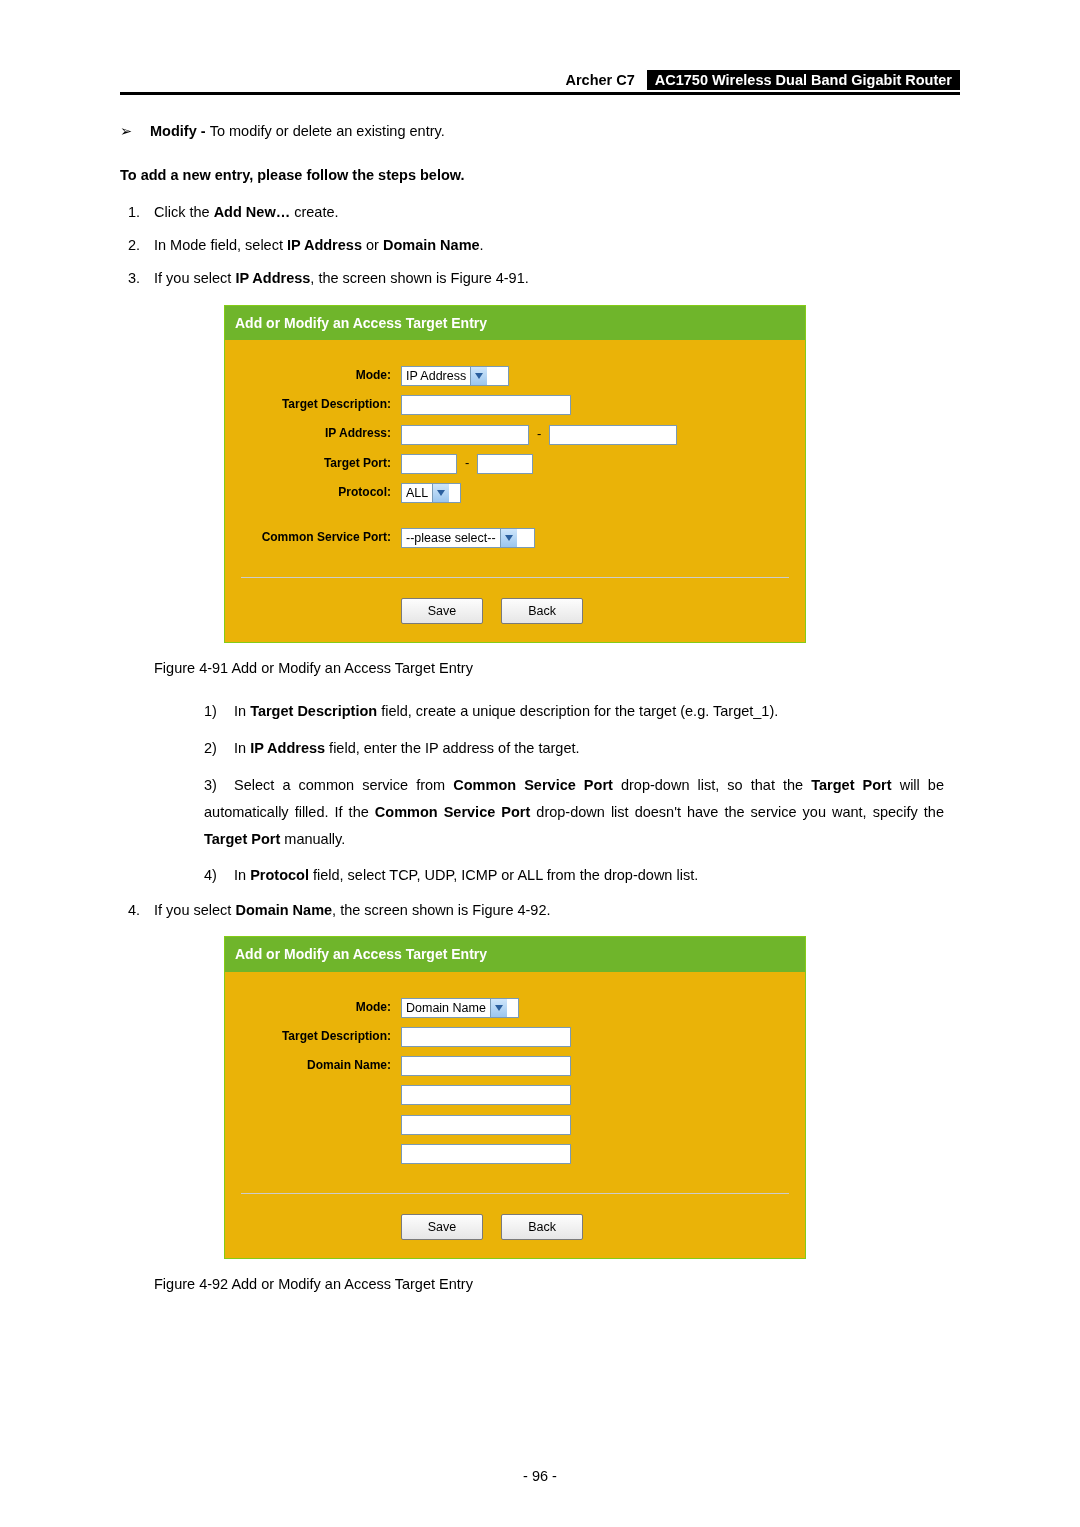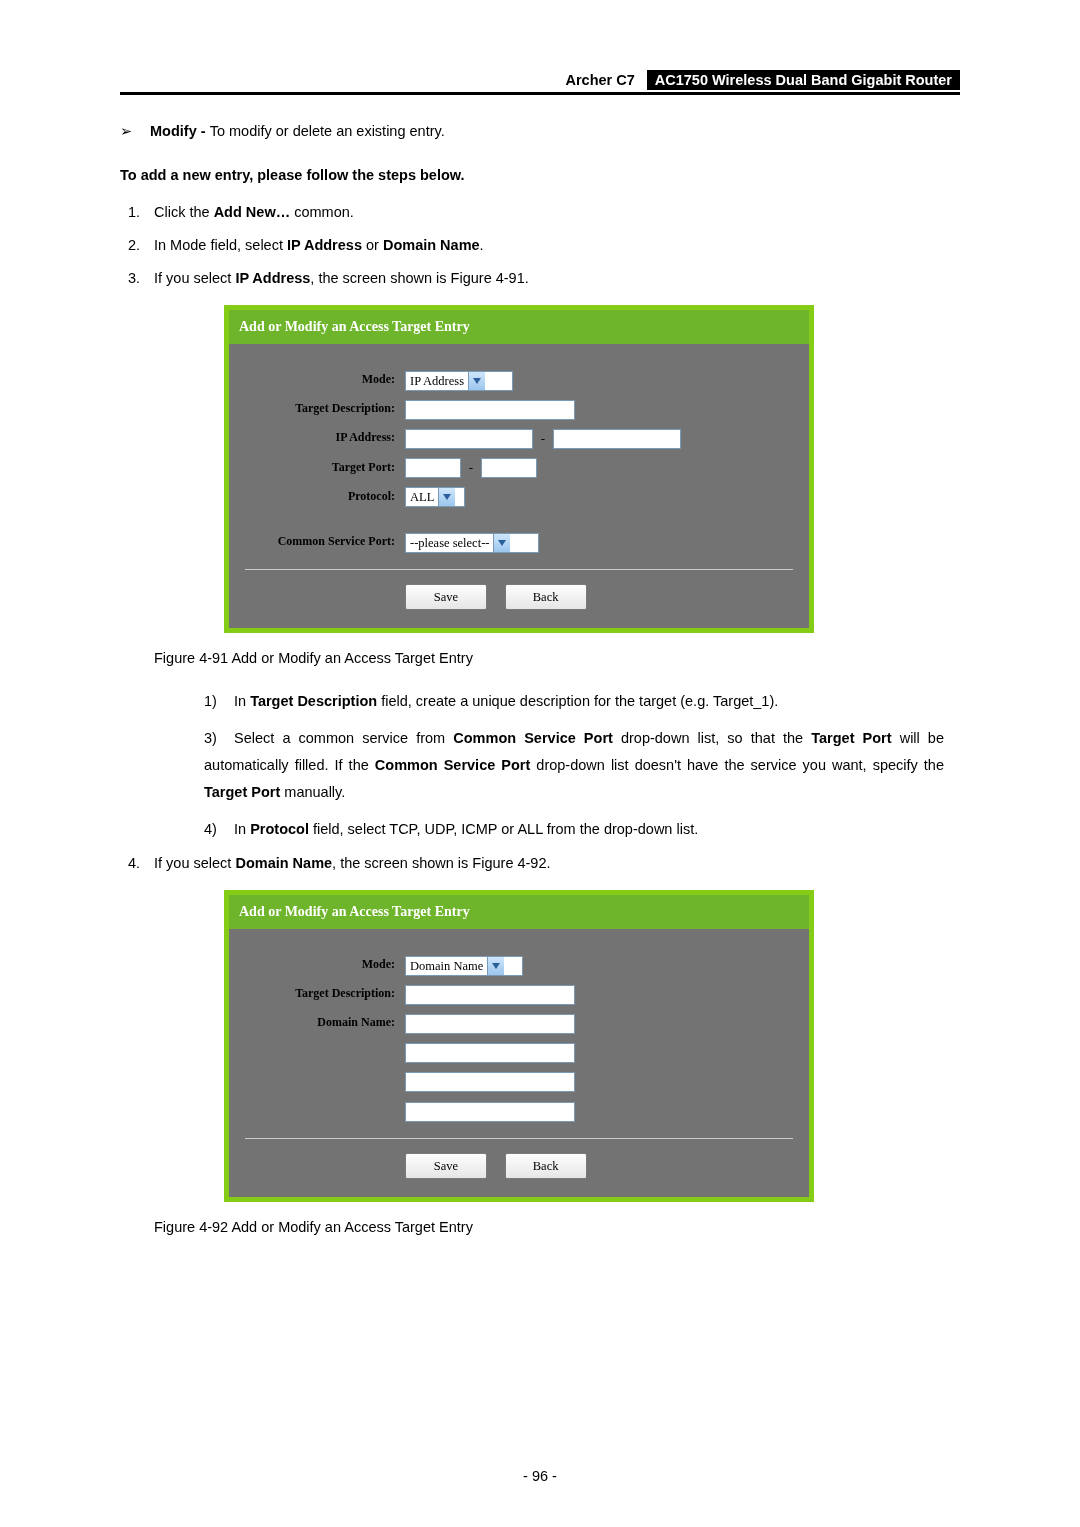--- a/index.html
+++ b/index.html
@@ -72,24 +72,23 @@
     text-align: justify;
   }
   ol.sub > li .subnum {
     display: inline-block;
     width: 30px;
   }
   .figure-wrap {
     margin: 14px 0 8px 70px;
   }
   .figure-panel {
-    border: 5px solid #84cc16;
-    background: #737373;
+    border: 1px solid #84cc16;
+    background: #eab308;
     width: 580px;
-    font-family: Liberation Serif, serif;
   }
   .figure-title-bar {
     background: #6fb52b;
     color: #fff;
     font-weight: bold;
     font-size: 14px;
     padding: 6px 10px;
   }
   .figure-body {
     padding: 18px 16px 18px 16px;
@@ -143,22 +142,22 @@
   }
   .fake-select .sel-arrow svg { display:block; }
   .dash-sep {
     display: inline-block;
     padding: 0 4px;
     vertical-align: middle;
     font-size: 13px;
   }
   .btn-row {
     border-top: 1px solid #ccc;
-    margin-top: 16px;
-    padding-top: 14px;
+    margin-top: 28px;
+    padding-top: 20px;
     padding-left: 160px;
   }
   .fake-button {
     display: inline-block;
     border: 1px solid #7a7a7a;
     background: linear-gradient(#fdfdfd,#e6e6e6);
     font-size: 12.5px;
     padding: 2px 0;
     width: 80px;
     text-align: center;
@@ -194,21 +193,21 @@
 
     <div class="bullet-line">
       <span class="bullet-arrow">➢</span>
       <span class="bold">Modify - </span><span>To modify or delete an existing entry.</span>
     </div>
 
     <div class="steps-heading">To add a new entry, please follow the steps below.</div>
 
     <ol class="numbered">
       <li>
-        <span>Click the </span><span class="bold">Add New…</span><span> common.</span>
+        <span>Click the </span><span class="bold">Add New…</span><span> create.</span>
       </li>
       <li>
         <span>In Mode field, select </span><span class="bold">IP Address</span><span> or </span><span class="bold">Domain Name</span><span>.</span>
       </li>
       <li>
         <span>If you select </span><span class="bold">IP Address</span><span>, the screen shown is Figure 4-91.</span>
 
         <div class="figure-wrap">
           <div class="figure-panel">
             <div class="figure-title-bar">Add or Modify an Access Target Entry</div>
@@ -287,20 +286,23 @@
               </div>
 
             </div>
           </div>
         </div>
         <div class="figure-caption">Figure 4-91 Add or Modify an Access Target Entry</div>
 
         <ol class="sub">
           <li>
             <span class="subnum">1)</span><span>In </span><span class="bold">Target Description</span><span> field, create a unique description for the target (e.g. Target_1).</span>
+          </li>
+          <li>
+            <span class="subnum">2)</span><span>In </span><span class="bold">IP Address</span><span> field, enter the IP address of the target.</span>
           </li>
           <li>
             <span class="subnum">3)</span><span>Select a common service from </span><span class="bold">Common Service Port</span><span> drop-down list, so that the </span><span class="bold">Target Port</span><span> will be automatically filled. If the </span><span class="bold">Common Service Port</span><span> drop-down list doesn't have the service you want, specify the </span><span class="bold">Target Port</span><span> manually.</span>
           </li>
           <li>
             <span class="subnum">4)</span><span>In </span><span class="bold">Protocol</span><span> field, select TCP, UDP, ICMP or ALL from the drop-down list.</span>
           </li>
         </ol>
       </li>
 

